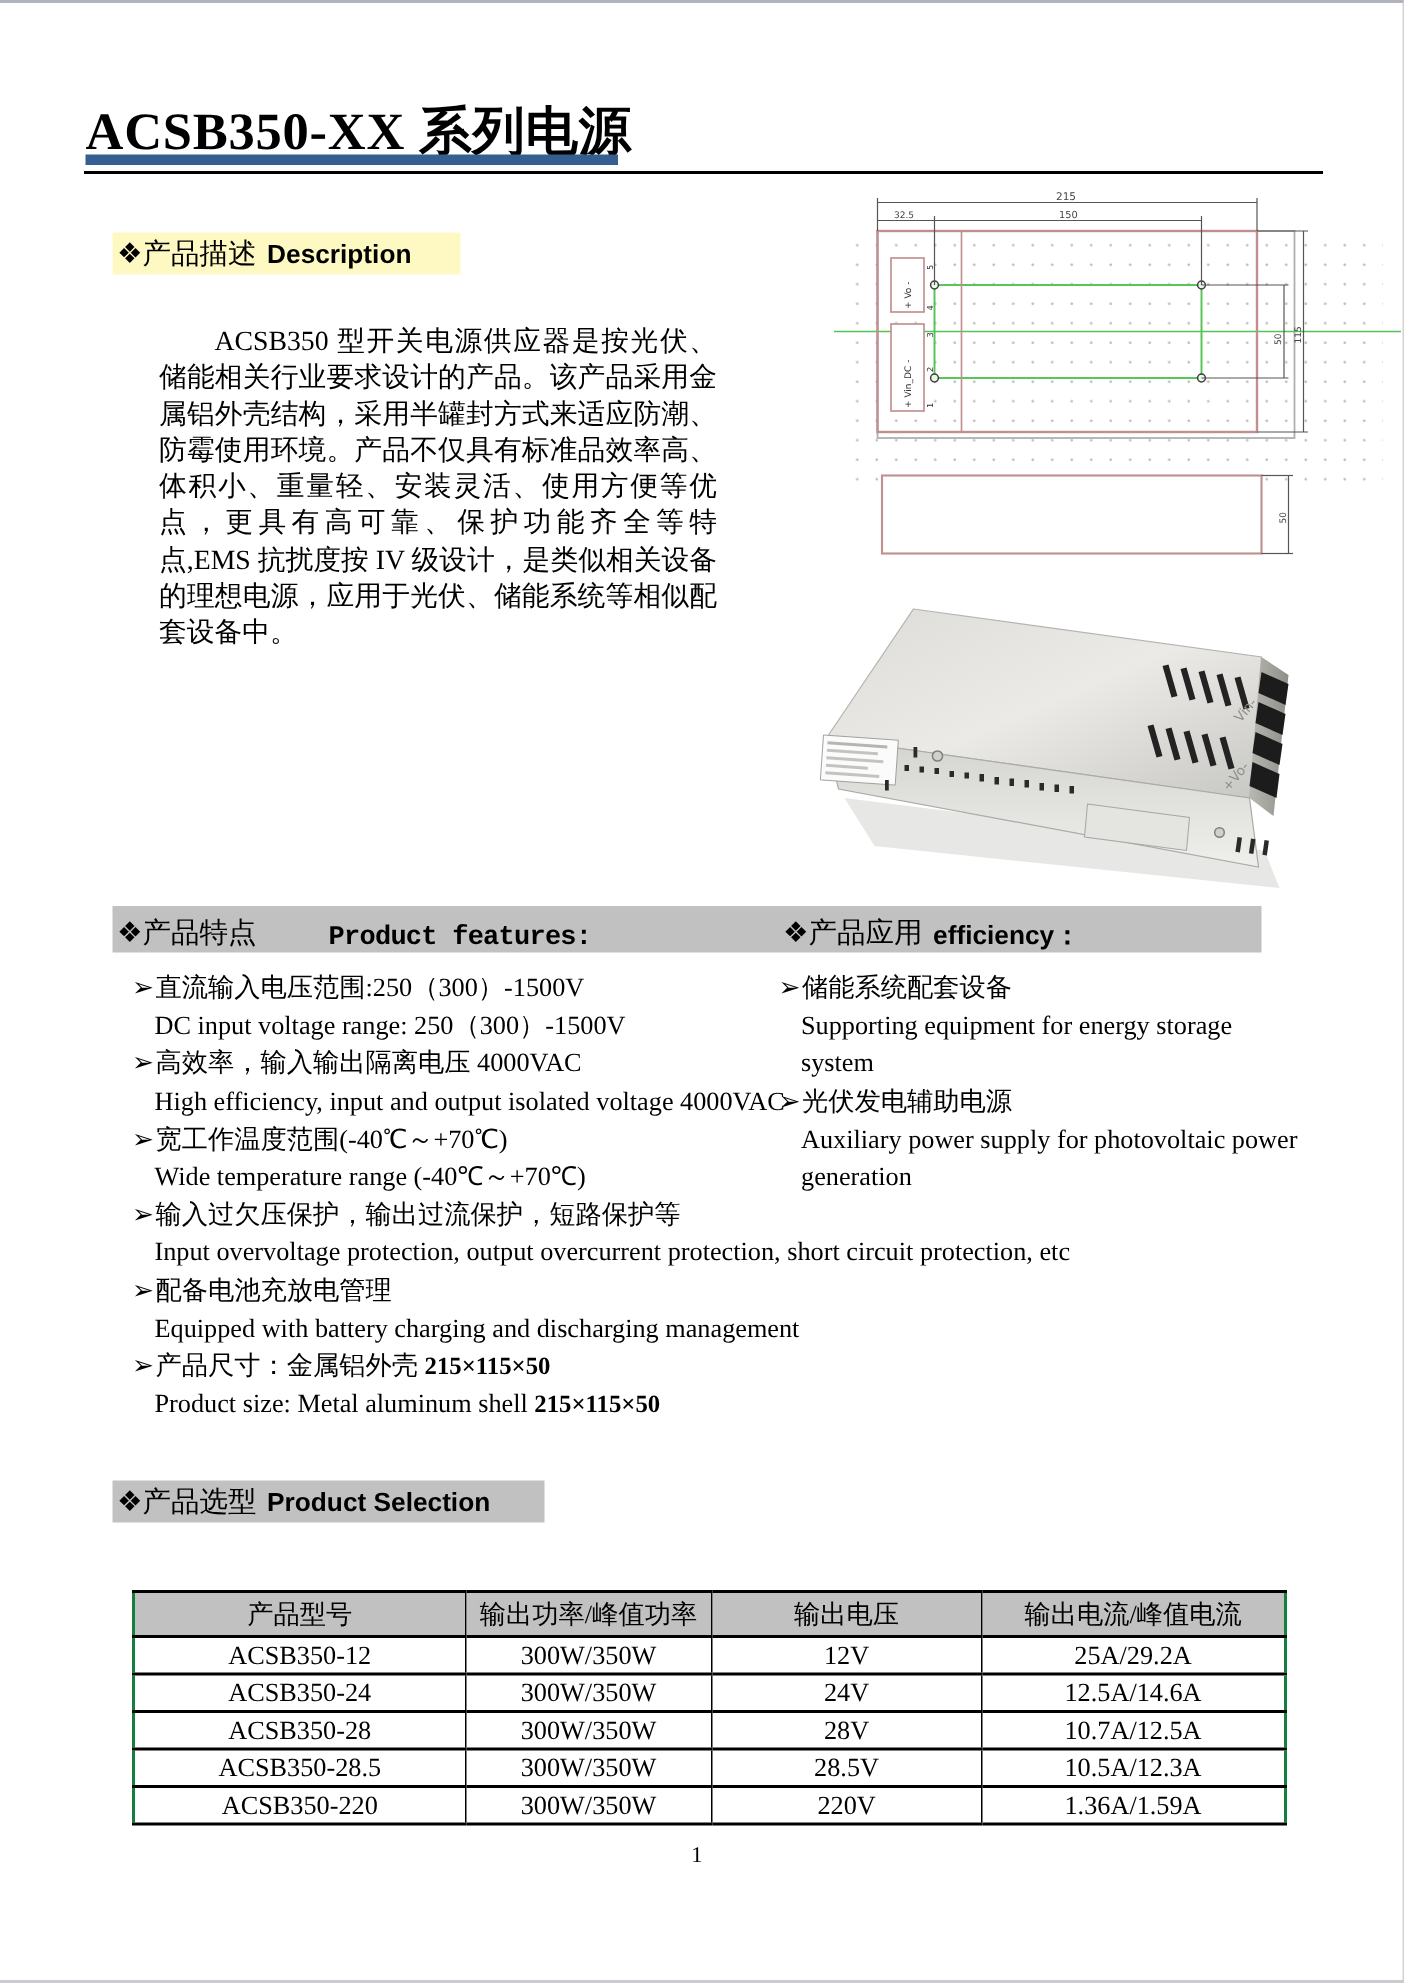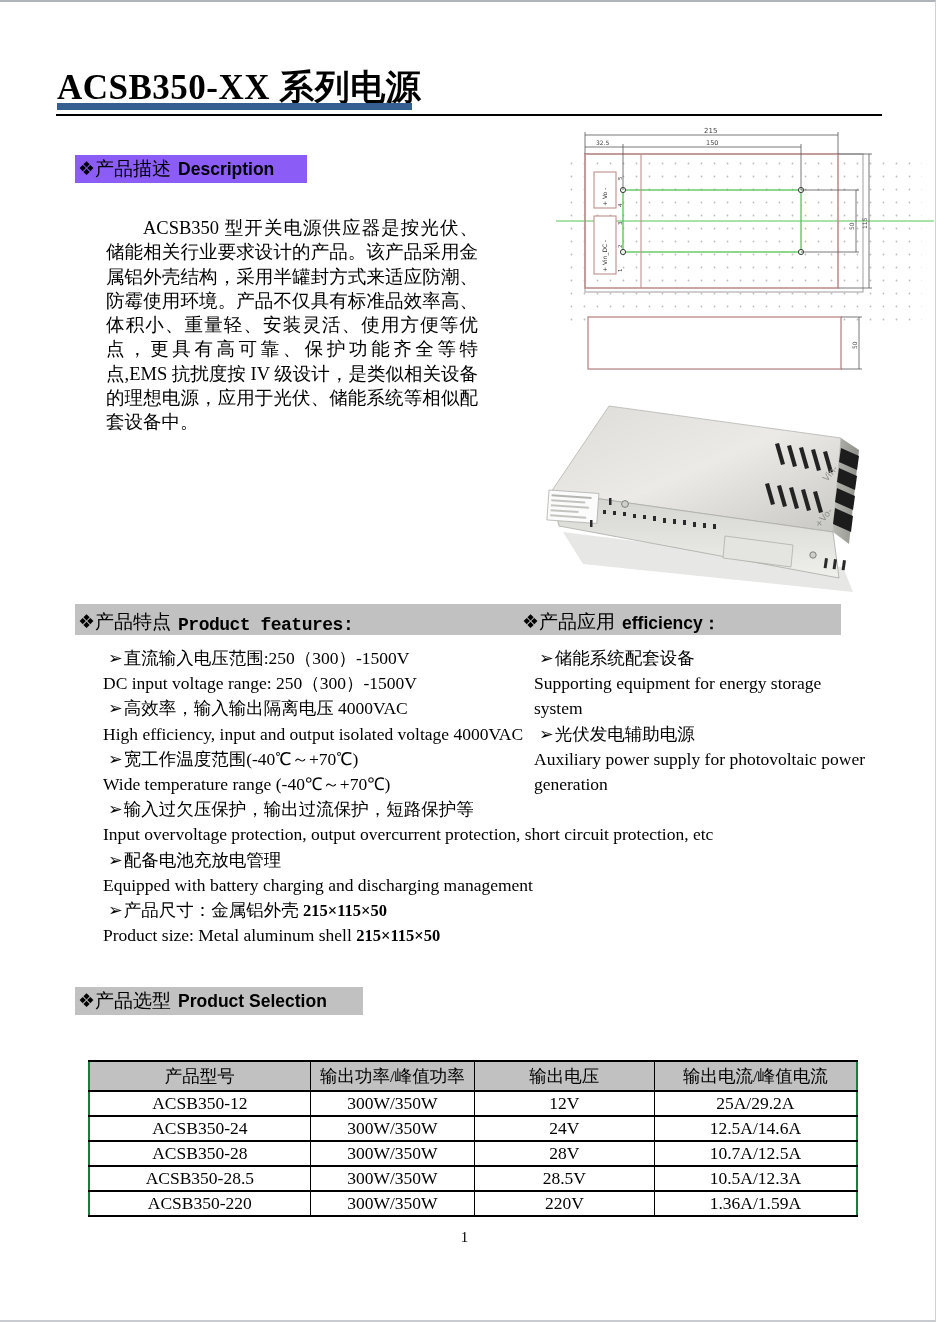--- a/index.html
+++ b/index.html
@@ -12,35 +12,35 @@
   .title {
     position:absolute; left:57px; top:62px; font-size:35px; font-weight:bold;
     letter-spacing:0.5px; white-space:nowrap;
   }
   .title-bar { position:absolute; left:57px; top:101px; width:355px; height:7px; }
   .title-rule { position:absolute; left:56px; top:112px; width:826px; height:2px; background:#000; }
 
   .sec-box { position:absolute; background:#c1c1c1; display:flex; align-items:center; padding-left:3px; white-space:nowrap; }
   .sec-zh { font-size:19px; margin-right:7px; }
   .sec-en-bold { font-family:"Liberation Sans", sans-serif; font-weight:bold; font-size:17.5px; }
-  .sec-en-mono { font-family:"Liberation Mono", monospace; font-weight:bold; font-size:18px; letter-spacing:-0.5px; }
+  .sec-en-mono { font-family:"Liberation Mono", monospace; font-weight:bold; font-size:18px; letter-spacing:-0.5px;margin-left:41px; }
 
   .desc-text {
     position:absolute; left:106px; top:214px; width:372px;
     font-size:18.5px; line-height:24.3px; text-align:justify; text-indent:37px;
   }
 
   .band { position:absolute; left:75px; top:602px; width:766px; height:31px; background:#c1c1c1; }
   .band .hdr { position:absolute; top:0; height:31px; display:flex; align-items:flex-end; white-space:nowrap; }
   .hdr-features { left:3px; }
   .hdr-apps { left:447px; }
 
   .feat-list { position:absolute; left:88px; top:644px; width:784px; }
   .apps-list { position:absolute; left:519px; top:644px; width:346px; }
-  .li-zh { font-size:17.5px; line-height:25.2px;margin-left:20px; }
+  .li-zh { font-size:17.5px; line-height:25.2px; }
   .li-en { font-size:17.5px; line-height:25.2px; padding-left:15px; }
   .bullet { margin-right:1px; }
   .sans-bold { font-family:Liberation Serif, serif; font-weight:bold; font-size:16.5px; }
 
   .sel-table {
     position:absolute; left:88px; top:1058px; width:770px;
     border-collapse:collapse; font-size:17.5px; table-layout:fixed;
   }
   .sel-table th, .sel-table td {
     border-left:1px solid #000; border-right:1px solid #000;
@@ -59,21 +59,21 @@
 </style>
 </head>
 <body>
 
 <div class="page">
 
   <h1 class="title">ACSB350-XX 系列电源</h1>
   <div class="title-bar" style="background: rgb(54, 95, 145);"></div>
   <div class="title-rule"></div>
 
-  <div class="sec-box" style="left: 75px; top: 153px; width: 232px; height: 28px; background: #8b5cf6;">
+  <div class="sec-box" style="left: 75px; top: 153px; width: 232px; height: 28px; background: #fef9c3;">
     <span class="sec-zh">❖产品描述</span>
     <span class="sec-en-bold">Description</span>
   </div>
 
   <p class="desc-text">ACSB350 型开关电源供应器是按光伏、储能相关行业要求设计的产品。该产品采用金属铝外壳结构，采用半罐封方式来适应防潮、防霉使用环境。产品不仅具有标准品效率高、体积小、重量轻、安装灵活、使用方便等优点，更具有高可靠、保护功能齐全等特点,EMS 抗扰度按 IV 级设计，是类似相关设备的理想电源，应用于光伏、储能系统等相似配套设备中。</p>
 
   <div class="drawing-wrap">
     <svg width="378" height="262" viewBox="0 0 378 262">
       <defs>
         <pattern id="dots" width="13" height="13" patternUnits="userSpaceOnUse">

